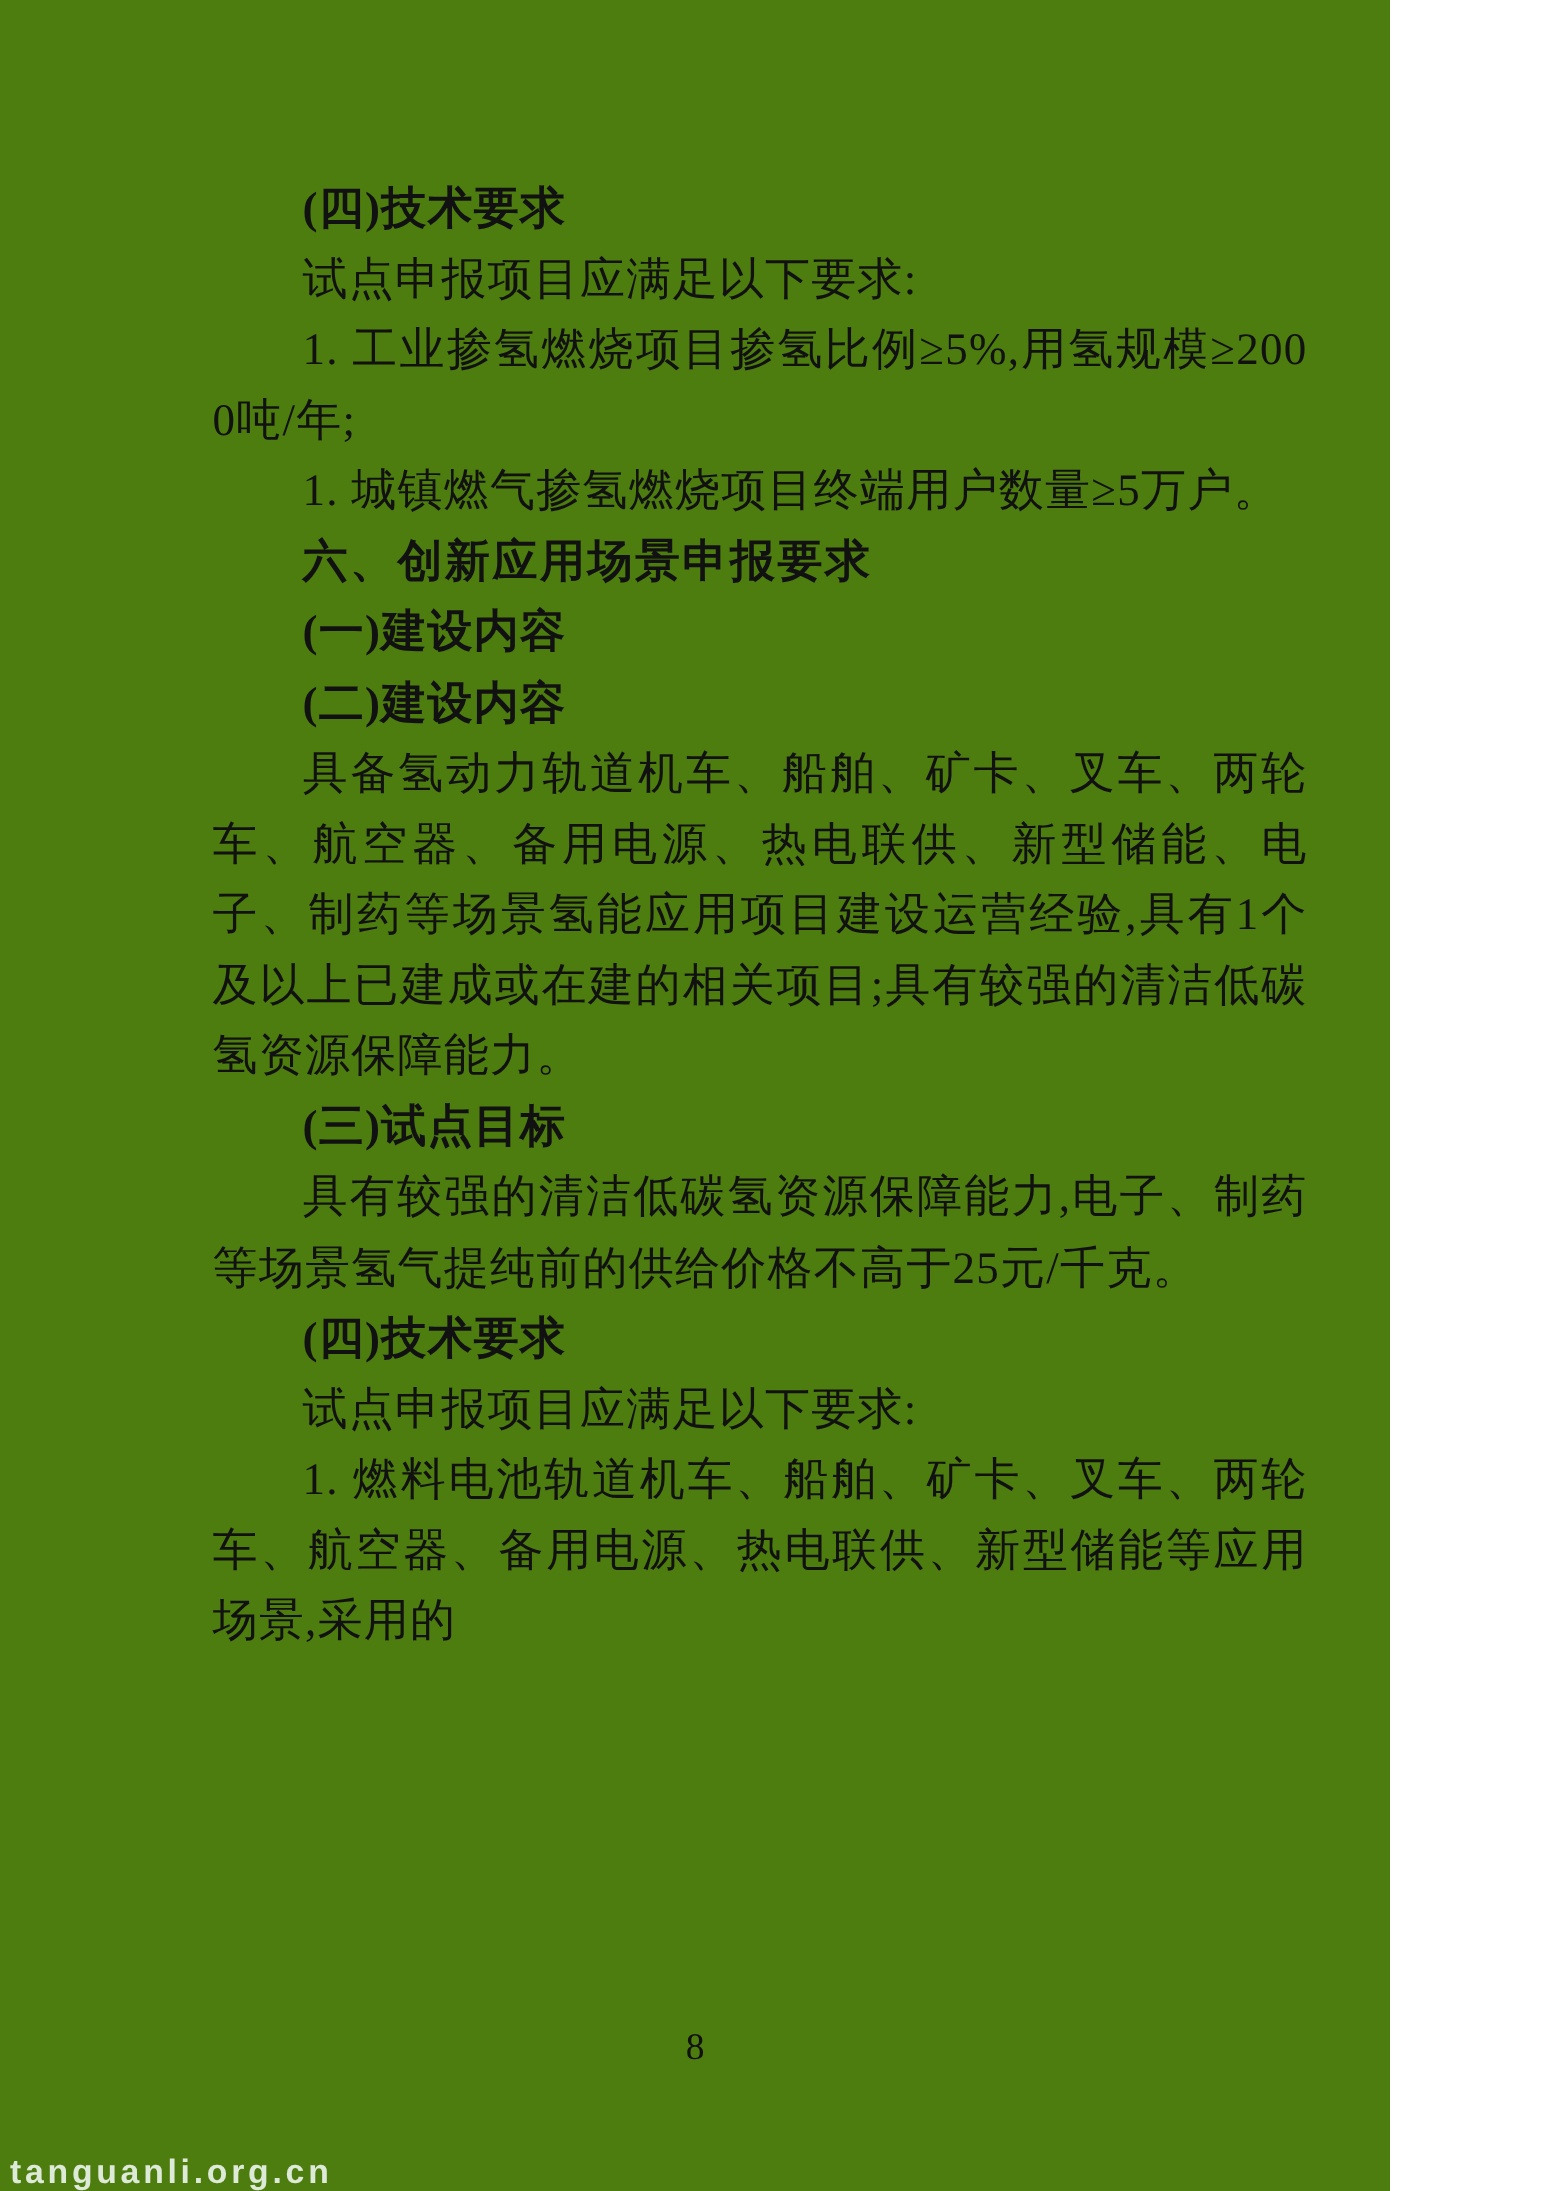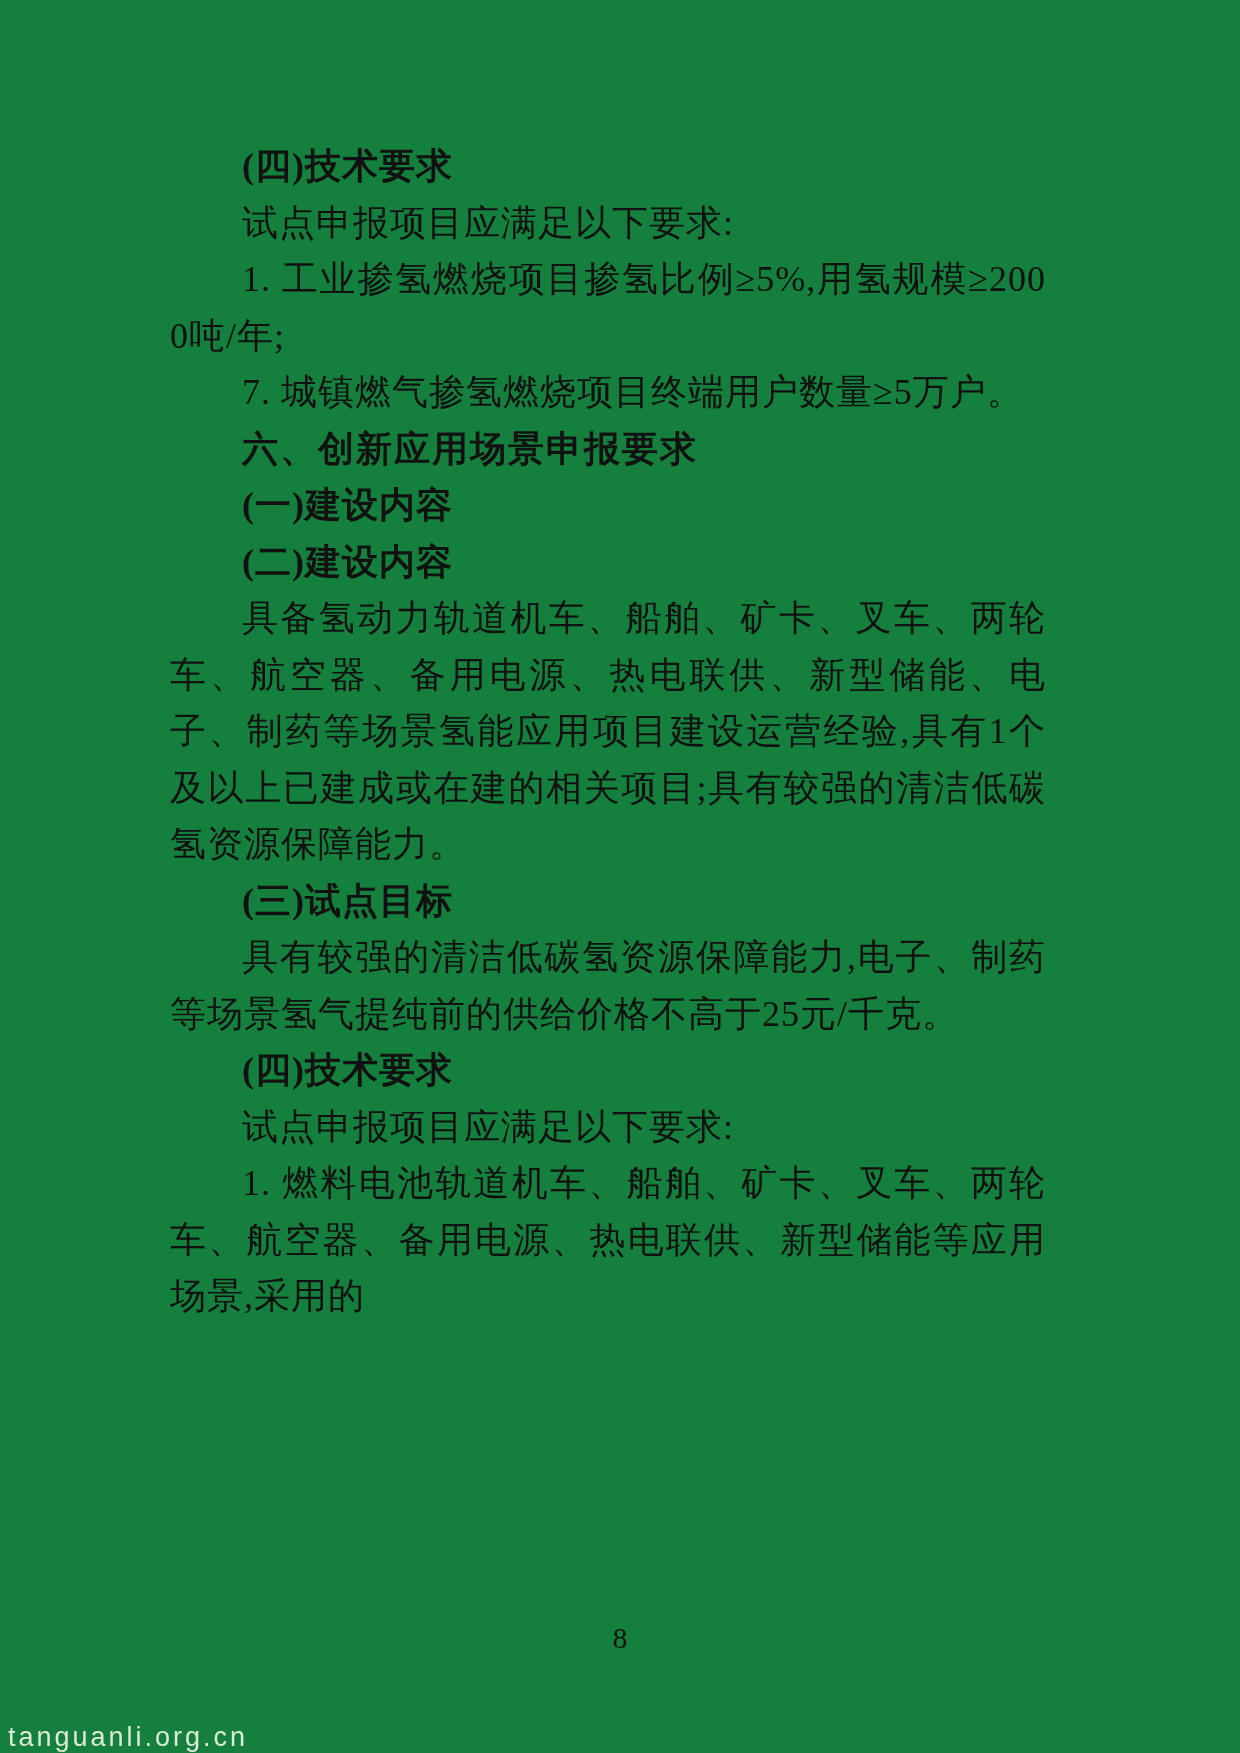--- a/index.html
+++ b/index.html
@@ -2,23 +2,23 @@
 <html lang="zh"><head>
 <meta charset="utf-8">
 <style>
   html, body {
     margin: 0;
     padding: 0;
     background: #ffffff;
   }
   .page {
     position: relative;
-    width: 1240px;
+    width: 1112px;
     height: 1753px;
-    background: #15803d;
+    background: #4d7c0f;
     overflow: hidden;
     font-family: "Liberation Serif", "DejaVu Serif", serif;
     color: #111111;
   }
   .content {
     position: absolute;
     left: 170px;
     top: 138px;
     width: 876px;
   }
@@ -50,38 +50,38 @@
     font-size: 30px;
     line-height: 40px;
     color: #111111;
     font-family: "Liberation Serif", "DejaVu Serif", serif;
   }
   .watermark {
     position: absolute;
     left: 8px;
     top: 1722px;
     font-family: "Liberation Sans", "DejaVu Sans", sans-serif;
-    font-weight: normal;
+    font-weight: bold;
     font-size: 27px;
     line-height: 31px;
     letter-spacing: 3px;
     color: #deead8;
     user-select: none;
   }
 </style>
 </head>
 <body>
 
 <div class="page">
 
   <div class="content">
     <p class="h-kai">(四)技术要求</p>
     <p>试点申报项目应满足以下要求:</p>
     <p>1. 工业掺氢燃烧项目掺氢比例≥5%,用氢规模≥2000吨/年;</p>
-    <p>7. 城镇燃气掺氢燃烧项目终端用户数量≥5万户。</p>
+    <p>1. 城镇燃气掺氢燃烧项目终端用户数量≥5万户。</p>
     <p class="h-hei">六、创新应用场景申报要求</p>
     <p class="h-kai">(一)建设内容</p>
     <p class="h-kai">(二)建设内容</p>
     <p>具备氢动力轨道机车、船舶、矿卡、叉车、两轮车、航空器、备用电源、热电联供、新型储能、电子、制药等场景氢能应用项目建设运营经验,具有1个及以上已建成或在建的相关项目;具有较强的清洁低碳氢资源保障能力。</p>
     <p class="h-kai">(三)试点目标</p>
     <p>具有较强的清洁低碳氢资源保障能力,电子、制药等场景氢气提纯前的供给价格不高于25元/千克。</p>
     <p class="h-kai">(四)技术要求</p>
     <p>试点申报项目应满足以下要求:</p>
     <p>1. 燃料电池轨道机车、船舶、矿卡、叉车、两轮车、航空器、备用电源、热电联供、新型储能等应用场景,采用的</p>
   </div>

